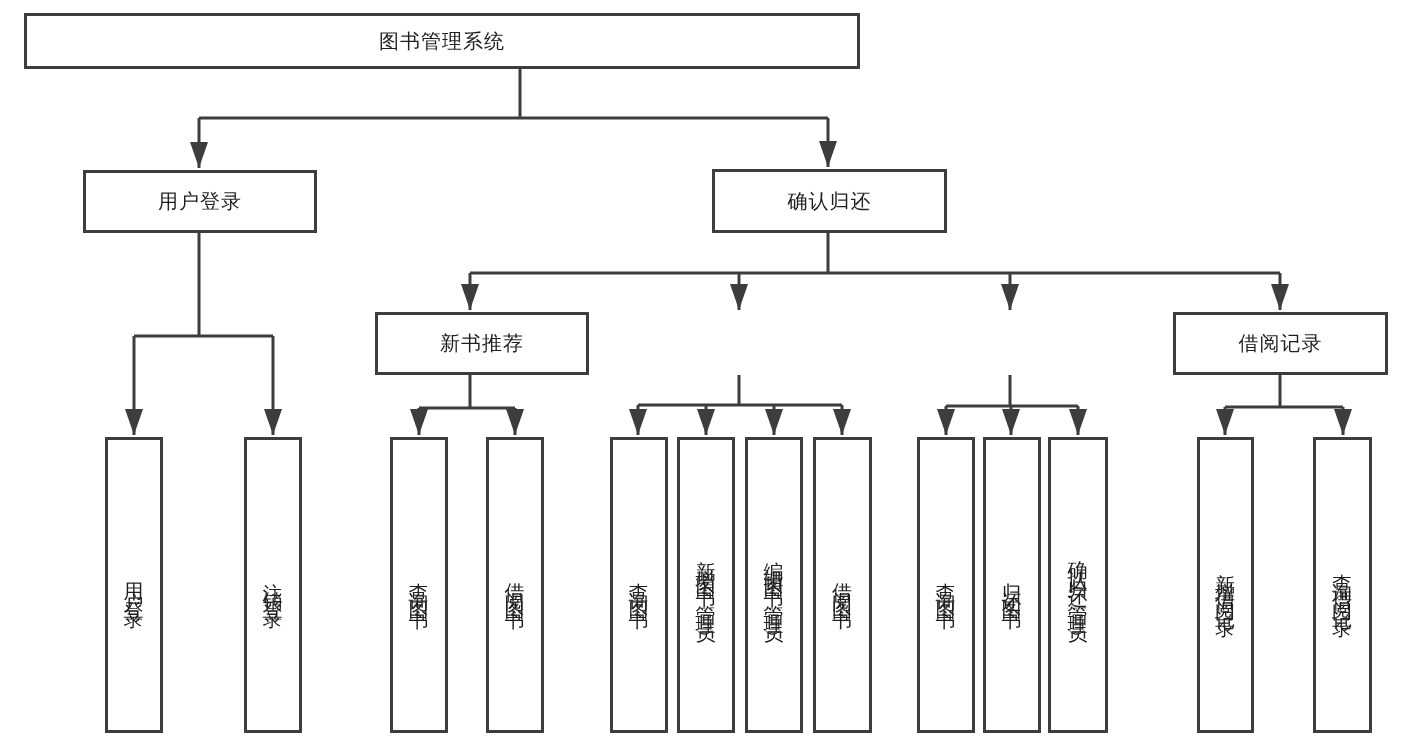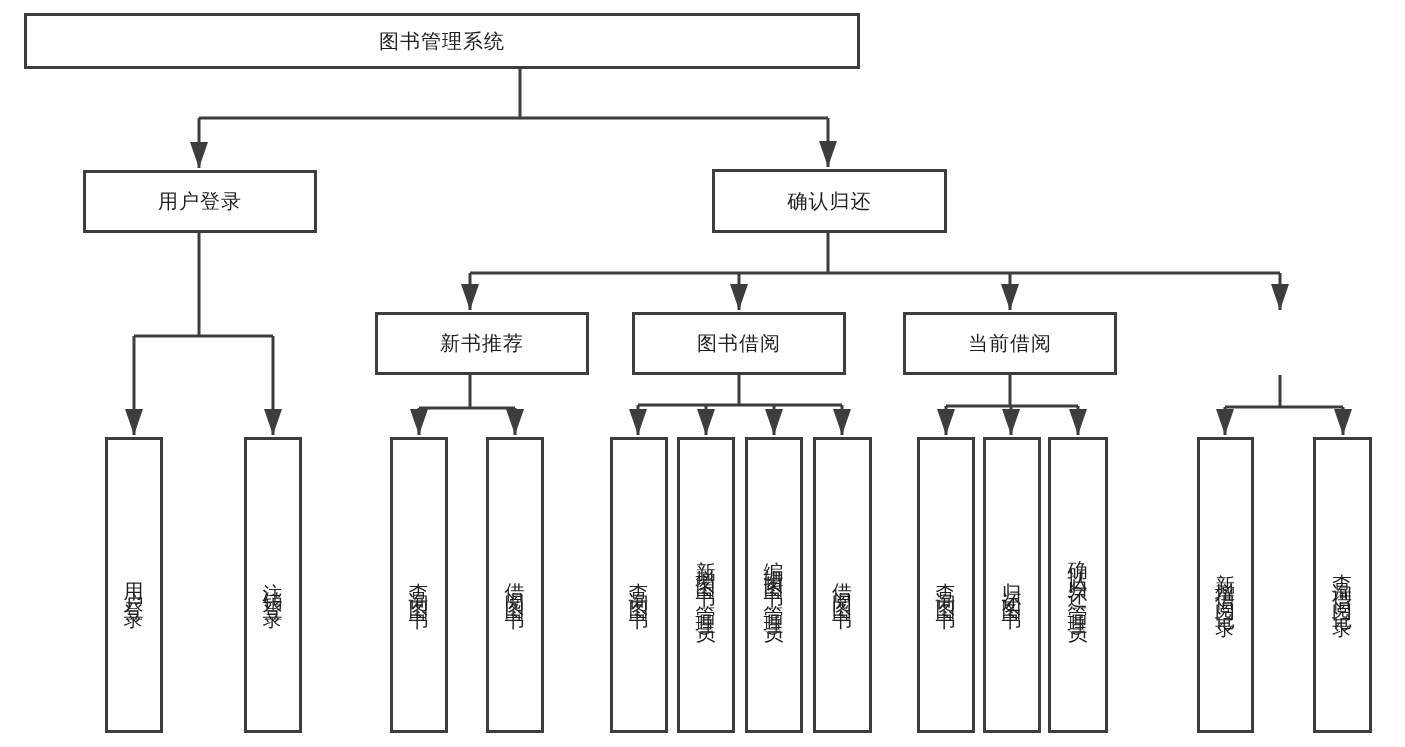--- a/index.html
+++ b/index.html
@@ -141,25 +141,22 @@
   <div class="box lvl2 n-user-login">
     <span class="hlabel">用户登录</span>
   </div>
   <div class="box lvl2 n-book-management">
     <span class="hlabel">确认归还</span>
   </div>
 
   <div class="box lvl3 n-recommend">
     <span class="hlabel">新书推荐</span>
   </div>
-  <div class="box lvl3 n-borrowing">
-    <span class="hlabel">图书借阅</span>
-  </div>
-  <div class="box lvl3 n-current">
-    <span class="hlabel">当前借阅</span>
+  <div class="box lvl3 n-records">
+    <span class="hlabel">借阅记录</span>
   </div>
 
   <div class="box leaf leaf-1">
     <span class="vtext">用户登录</span>
   </div>
   <div class="box leaf leaf-2">
     <span class="vtext">注销登录</span>
   </div>
   <div class="box leaf leaf-3">
     <span class="vtext">查询图书</span>

